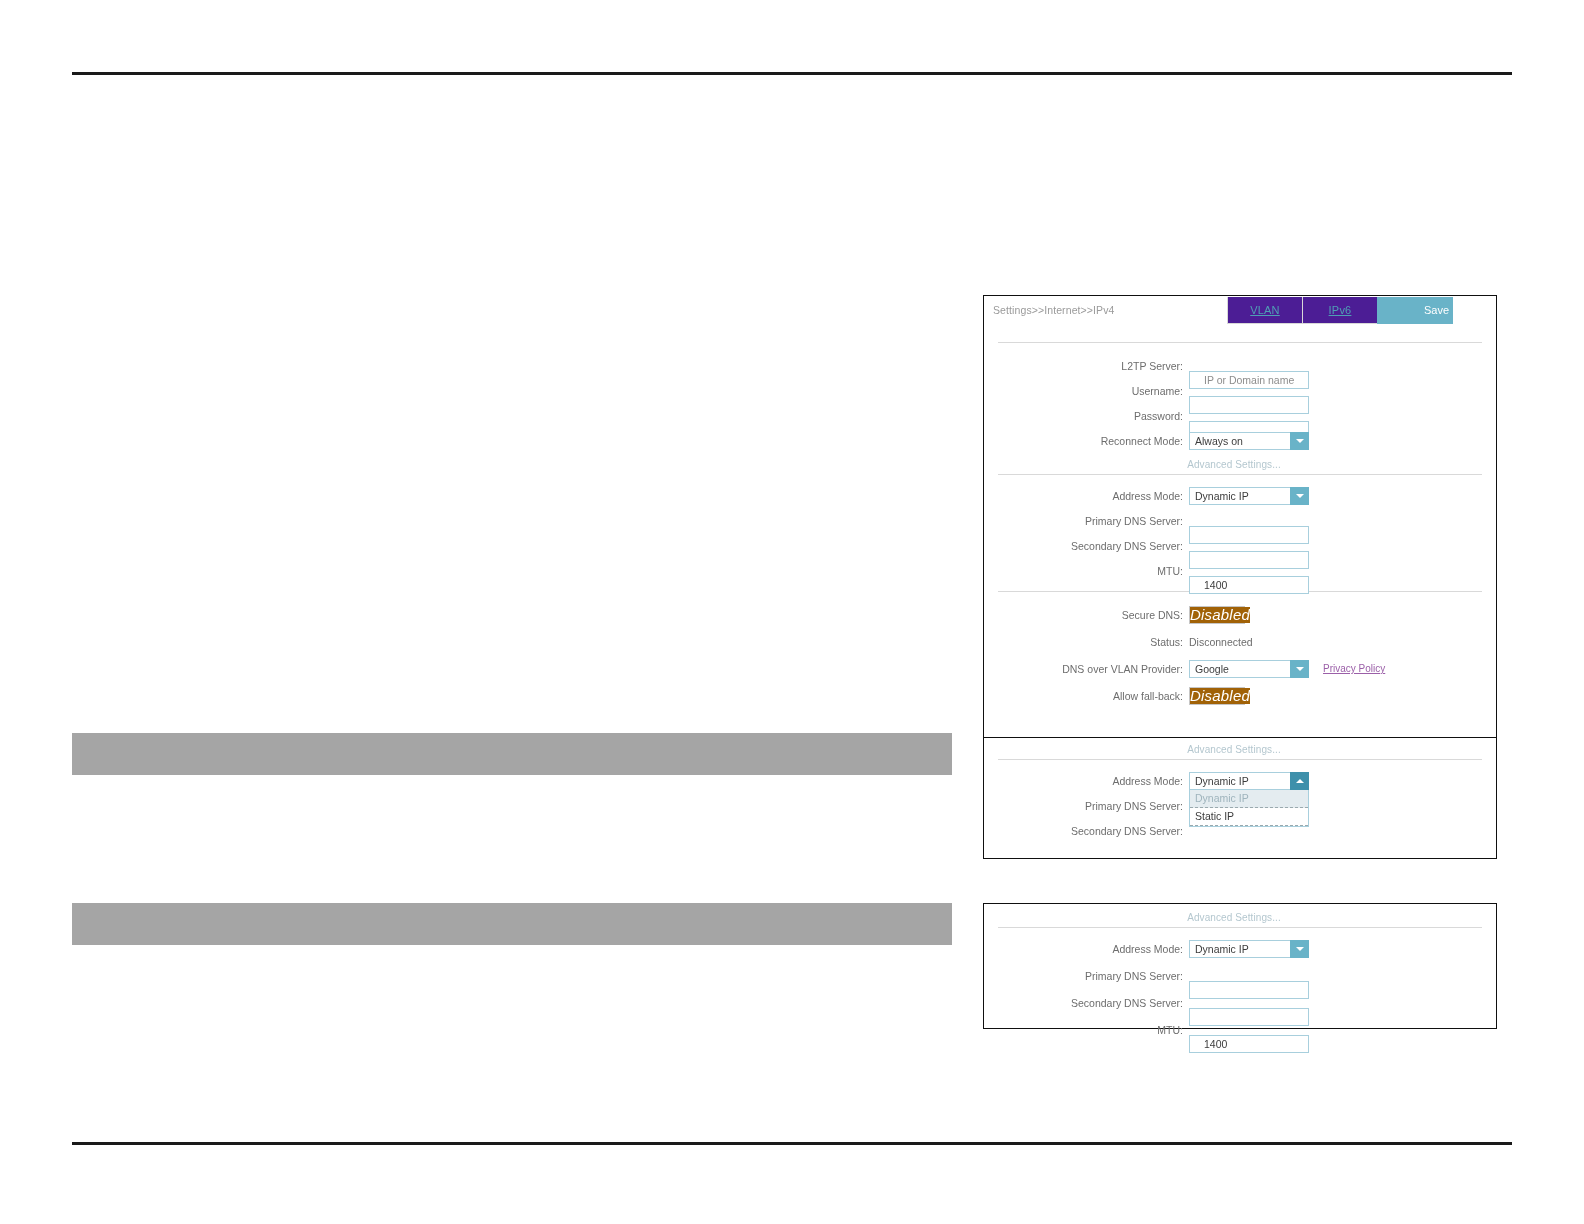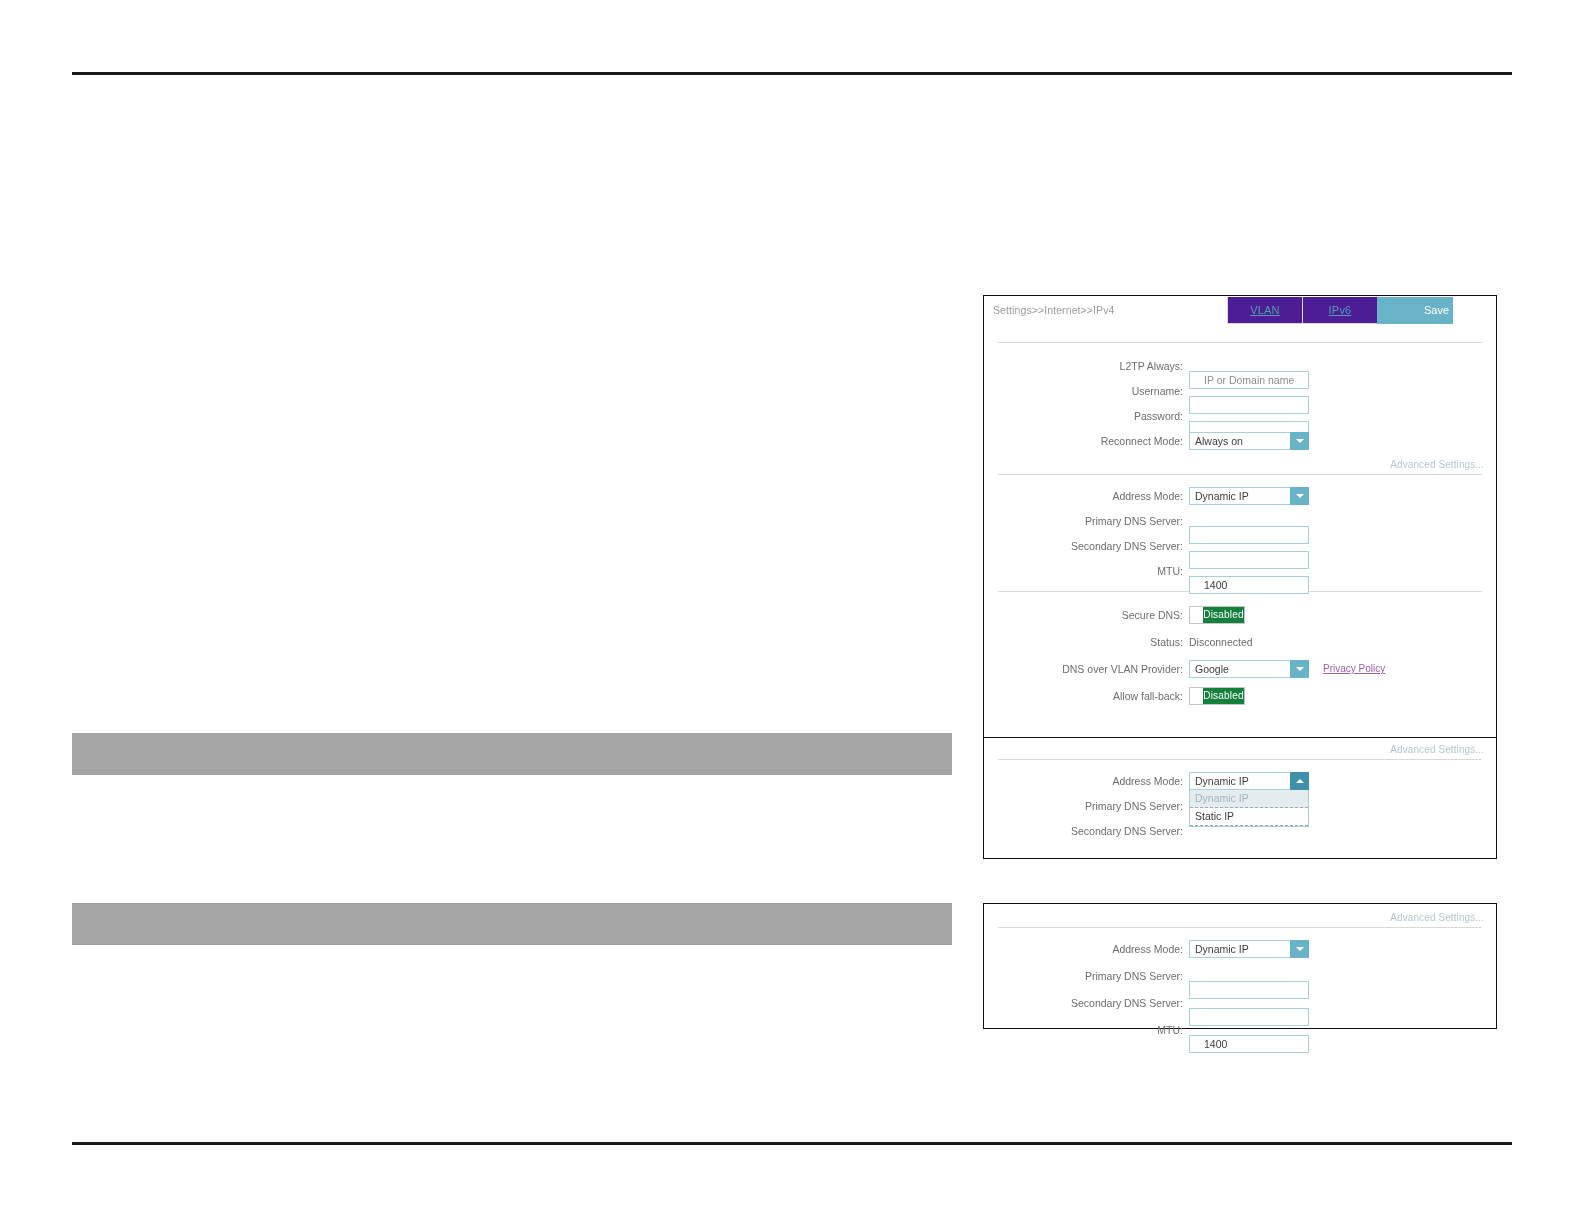--- a/index.html
+++ b/index.html
@@ -183,44 +183,45 @@
     align-items: stretch;
     box-sizing: border-box;
     border: 1px solid #c6c6c6;
   }
   .toggle .knob {
     width: 13px;
     background: #ffffff;
   }
   .toggle .state {
     flex: 1;
-    background: #15803d;
+    background: #a16207;
     color: #ffffff;
-    font-size: 10px;
+    font-size: 15px;
     display: flex;
     align-items: center;
     justify-content: center;
     letter-spacing: .2px;
+    font-style: italic;
   }
 
   .status-value {
     font-size: 10.5px;
     color: #6d6d6d;
   }
 
   .privacy-link {
     margin-left: 14px;
     font-size: 10px;
     color: #9b5fa8;
     text-decoration: underline;
     white-space: nowrap;
   }
 
   .adv-settings {
-    text-align: right;
+    text-align: center;
     font-size: 10px;
     color: #b4c7cf;
     letter-spacing: .1px;
     padding-right: 12px;
   }
 
   .divider {
     height: 1px;
     background: #d9d9d9;
     margin: 0 14px;
@@ -290,21 +291,21 @@
     </div>
 
     <div class="spacer-8"></div>
 
 
     <div class="spacer-10"></div>
     <div class="divider"></div>
     <div class="spacer-12"></div>
 
     <div class="row">
-      <div class="row-label">L2TP Always:</div>
+      <div class="row-label">L2TP Server:</div>
       <div class="textbox placeholder">IP or Domain name</div>
     </div>
     <div class="spacer-4"></div>
     <div class="row">
       <div class="row-label">Username:</div>
       <div class="textbox"></div>
     </div>
     <div class="spacer-4"></div>
     <div class="row">
       <div class="row-label">Password:</div>

